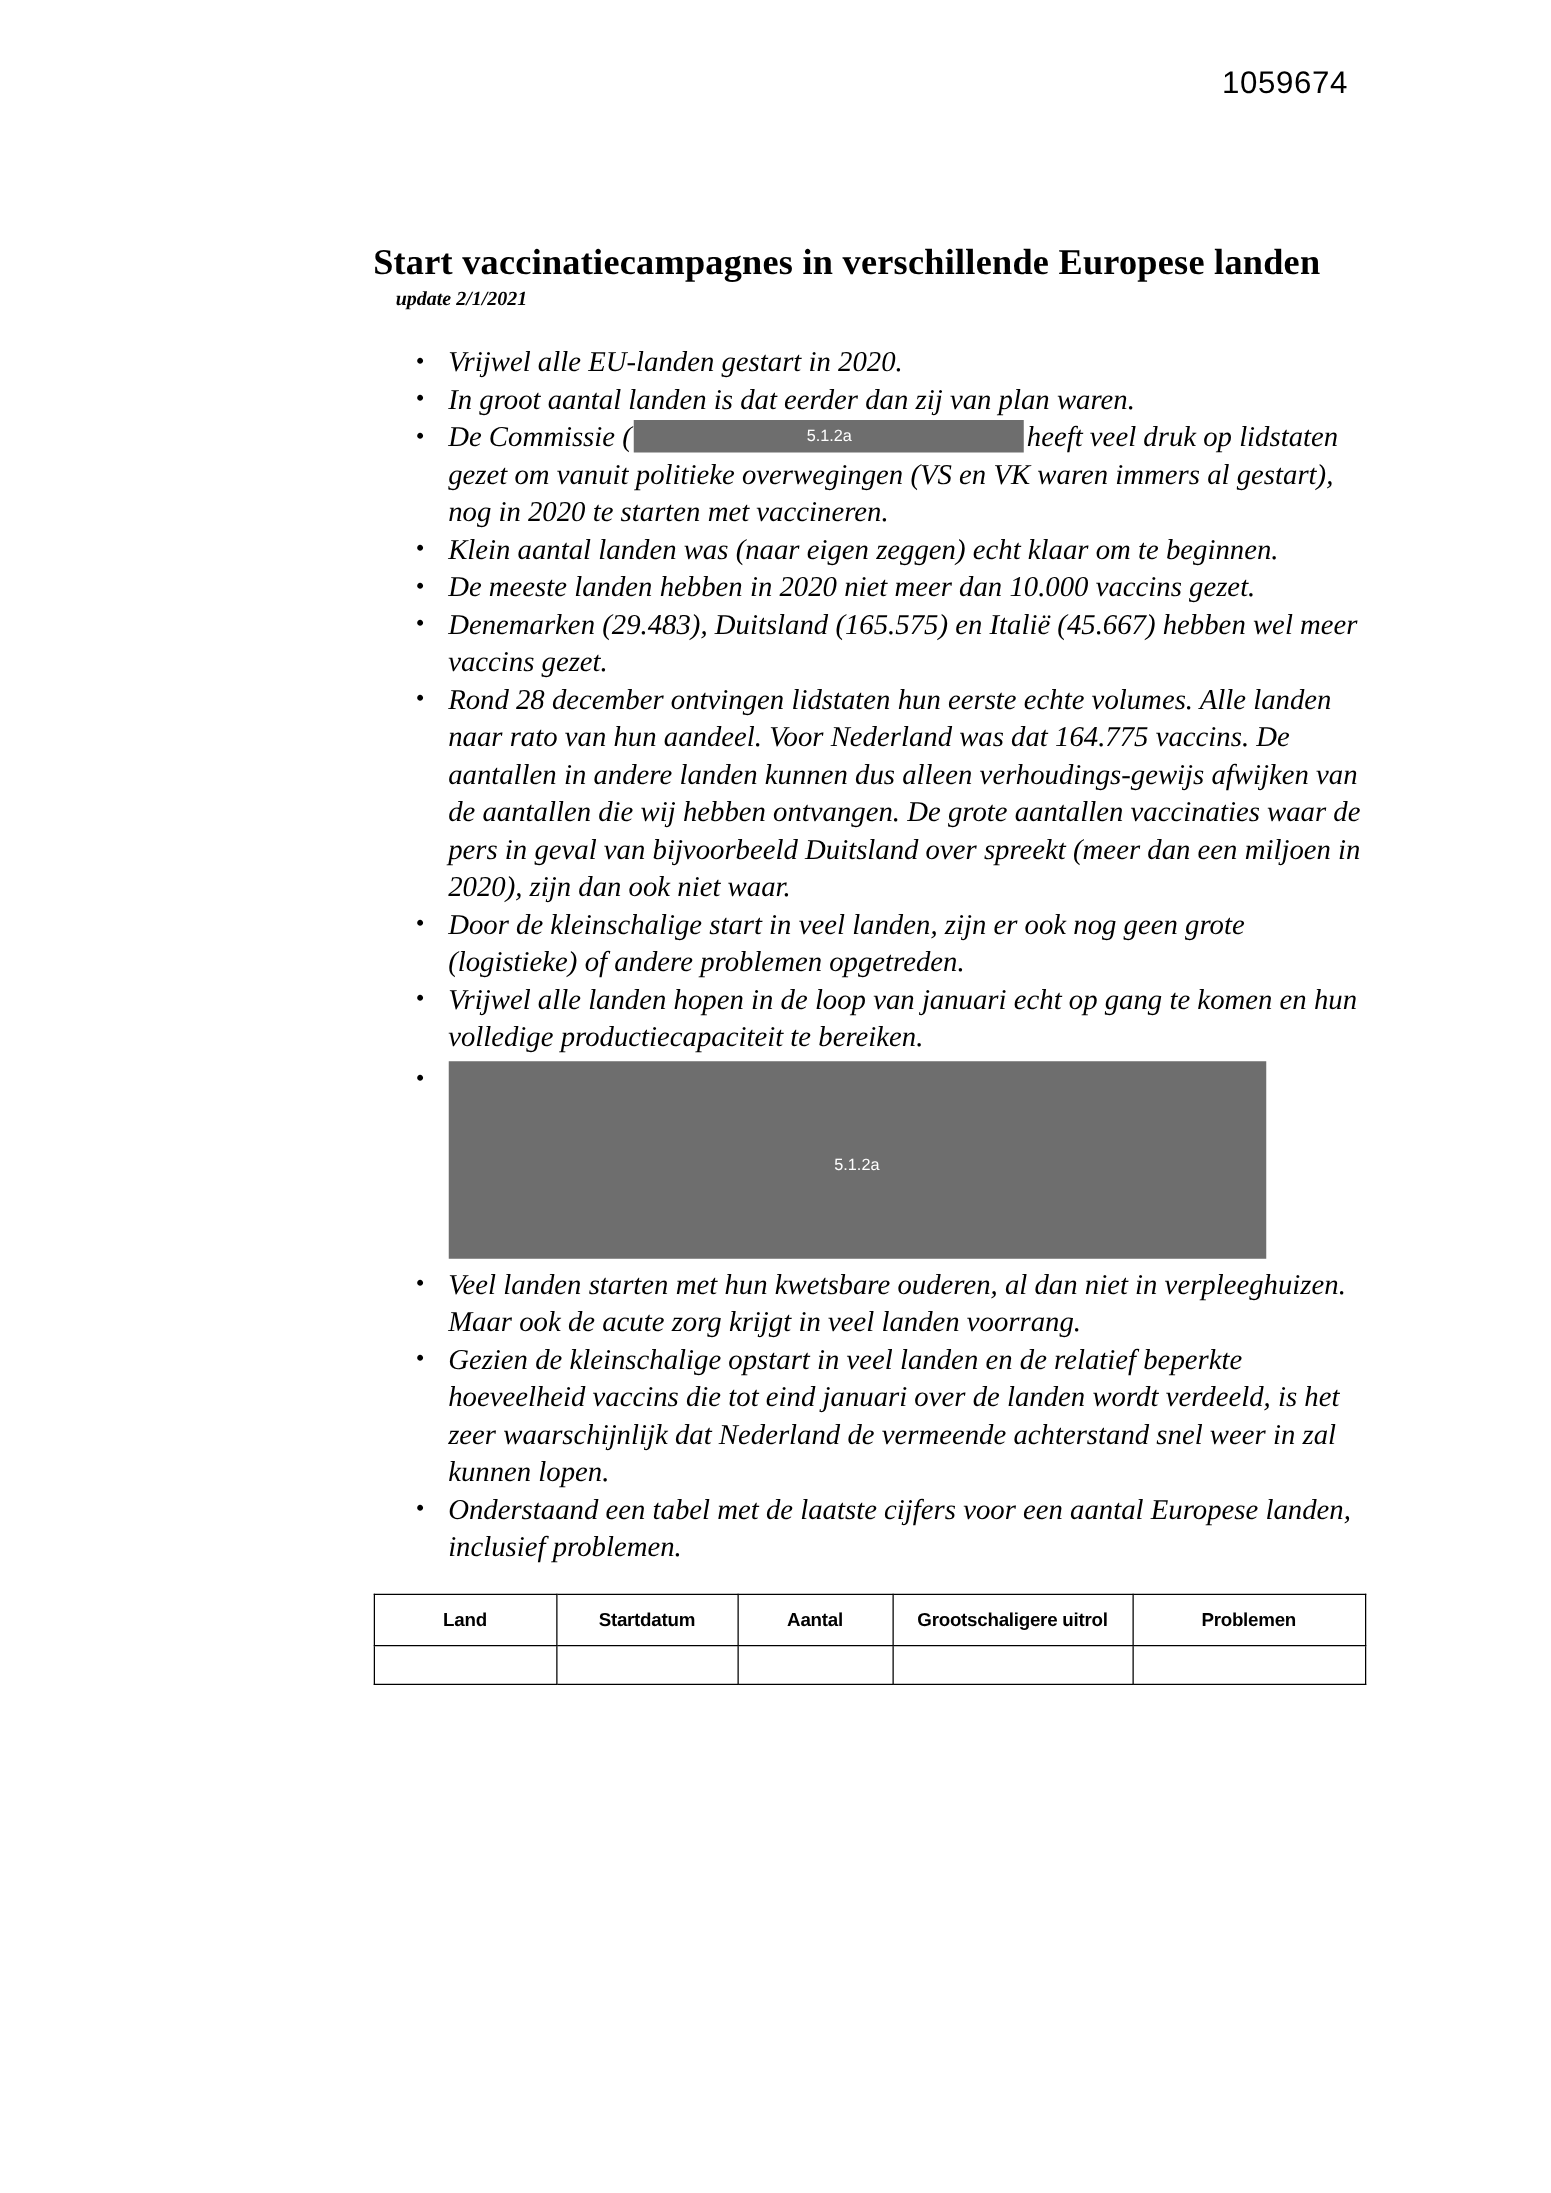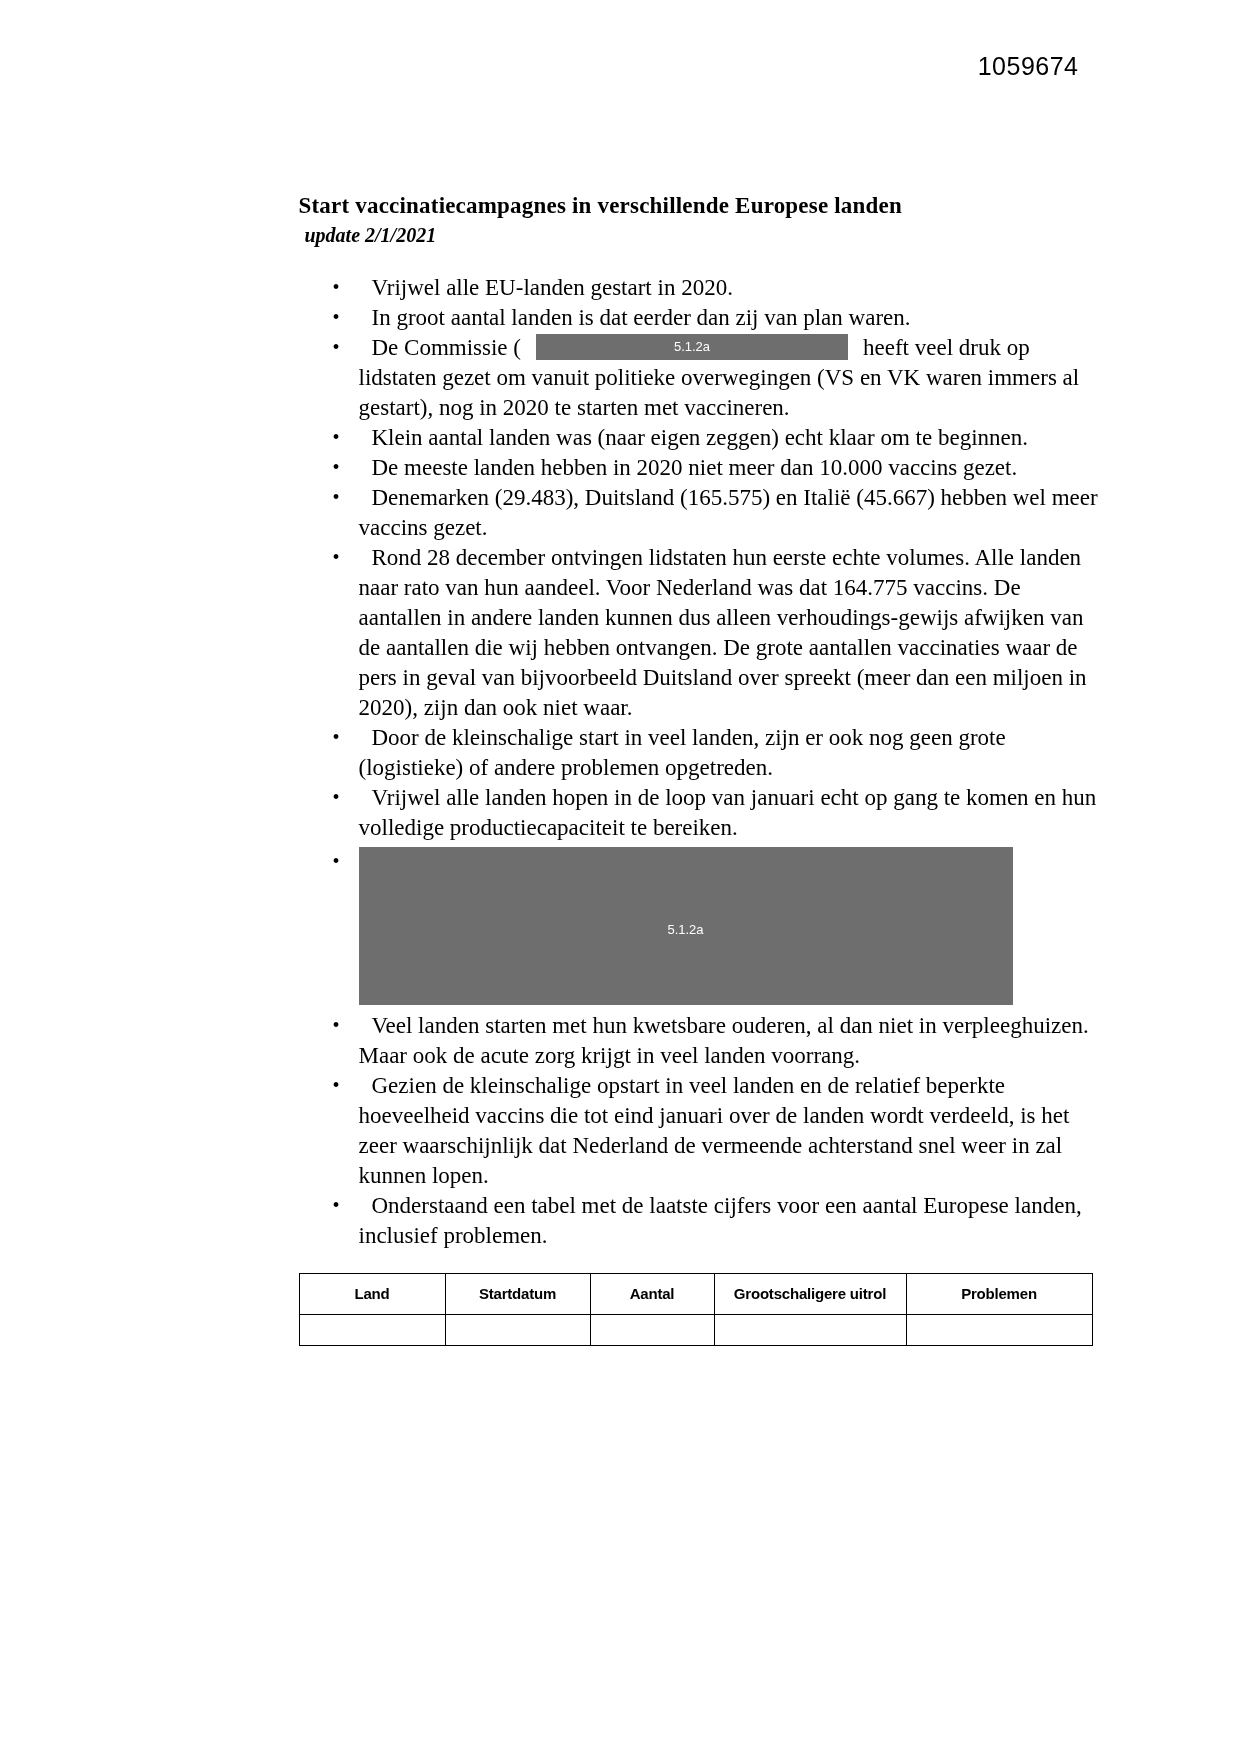--- a/index.html
+++ b/index.html
@@ -33,33 +33,33 @@
   .content {
     position: absolute;
     left: 192px;
     top: 192px;
     width: 800px;
   }
 
   .title {
     font-family: "Liberation Serif", "DejaVu Serif", serif;
     font-weight: bold;
-    font-size: 23px;
+    font-size: 29px;
     line-height: 1.25;
     letter-spacing: 0.2px;
     margin: 0;
     white-space: nowrap;
   }
   .subtitle {
     font-family: "Liberation Serif", "DejaVu Serif", serif;
     font-weight: bold;
     font-style: italic;
-    font-size: 20px;
+    font-size: 16px;
     line-height: 1.2;
-    margin: 2px 0 0 6px;
+    margin: 2px 0 0 18px;
   }
 
   
   ul.bullets {
     list-style: none;
     margin: 26px 0 0 0;
     padding: 0;
   }
   ul.bullets > li {
     position: relative;
@@ -71,21 +71,22 @@
   }
   ul.bullets > li::before {
     content: "\2022";
     position: absolute;
     left: 34px;
     top: -1px;
     font-size: 20px;
     line-height: 30px;
   }
   li .para {
-    margin: 13px;
+    margin: 0;
+    font-style: italic;
   }
 
   
   .redaction-inline {
     display: inline-block;
     vertical-align: -5px;
     background: #6e6e6e;
     color: #ffffff;
     font-family: "Liberation Sans", "DejaVu Sans", sans-serif;
     font-size: 13px;

